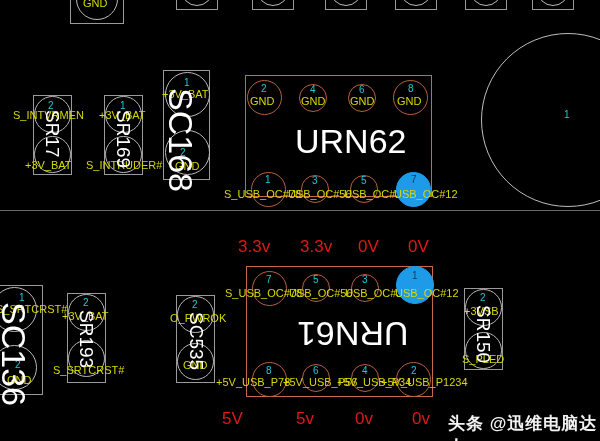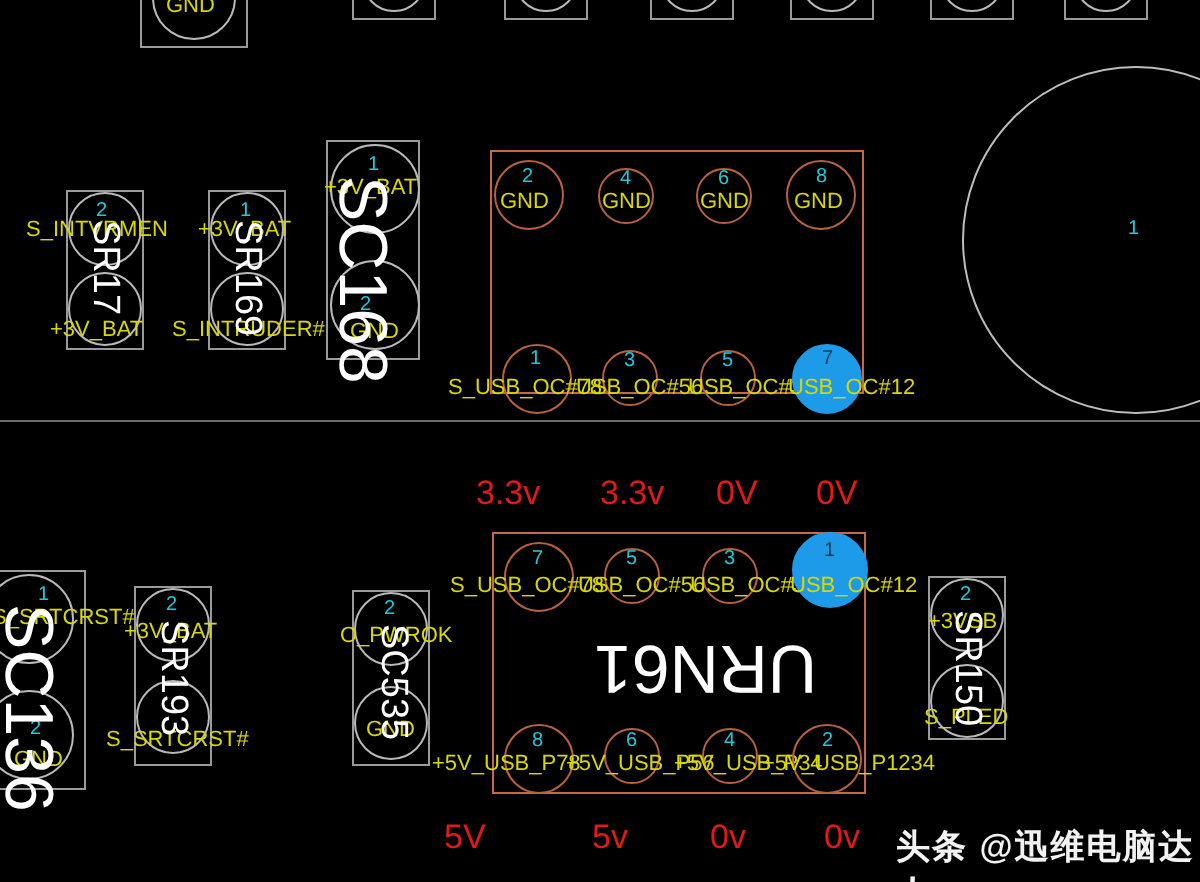--- a/index.html
+++ b/index.html
@@ -74,20 +74,21 @@
   <div class="pkg" style="left:163px;top:70px;width:47px;height:110px;"></div>
   <div class="pad" style="left:165px;top:72px;width:45px;height:45px;"></div>
   <div class="pad" style="left:165px;top:130px;width:45px;height:45px;"></div>
   <div class="t pin" style="left:184px;top:78px;">1</div>
   <div class="t net" style="left:162px;top:89px;">+3V_BAT</div>
   <div class="t pin" style="left:180px;top:148px;">2</div>
   <div class="t net" style="left:175px;top:161px;">GND</div>
   <div class="t refbig rot90" style="left:198px;top:88px;">SC168</div>
 
   <div class="pkg red" style="left:245px;top:75px;width:187px;height:122px;"></div>
+  <div class="t refbig" style="left:295px;top:124px;">URN62</div>
 
   <div class="pad red" style="left:247px;top:80px;width:35px;height:35px;"></div>
   <div class="t pin" style="left:261px;top:84px;">2</div>
   <div class="t net" style="left:250px;top:96px;">GND</div>
 
   <div class="pad red" style="left:299px;top:84px;width:28px;height:28px;"></div>
   <div class="t pin" style="left:310px;top:85px;">4</div>
   <div class="t net" style="left:301px;top:96px;">GND</div>
 
   <div class="pad red" style="left:348px;top:84px;width:28px;height:28px;"></div>

